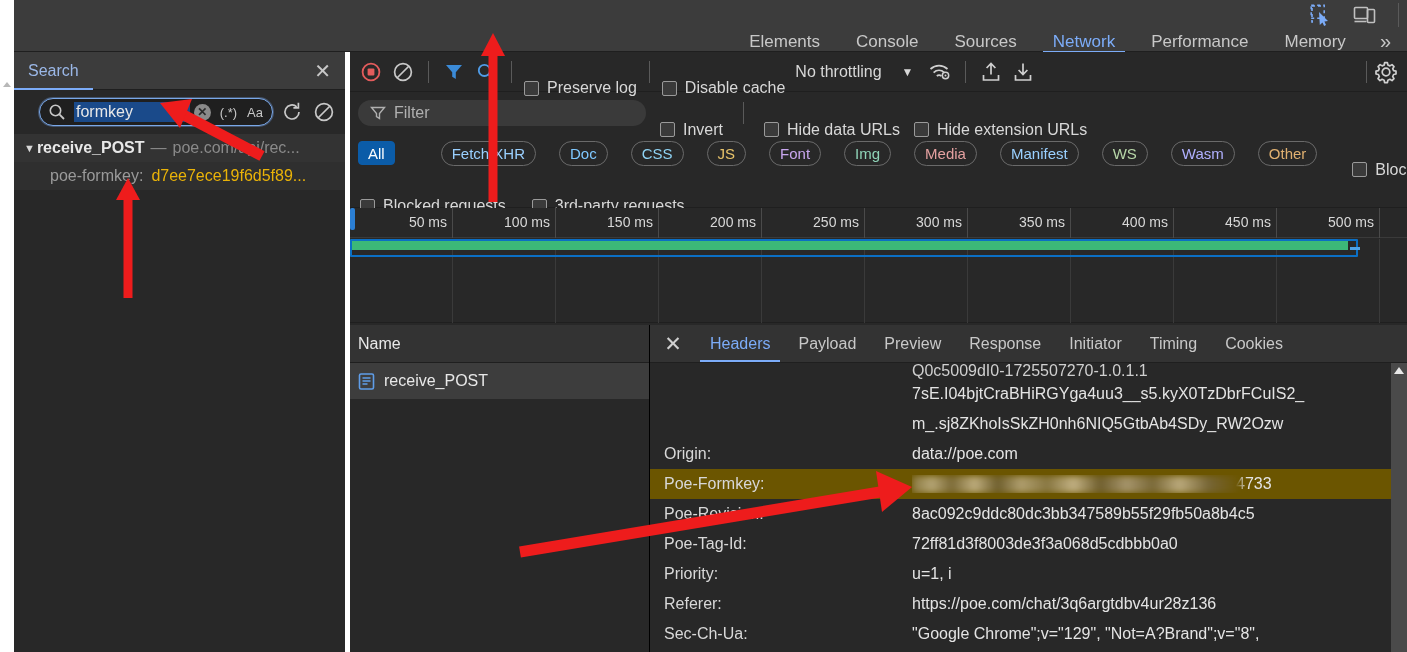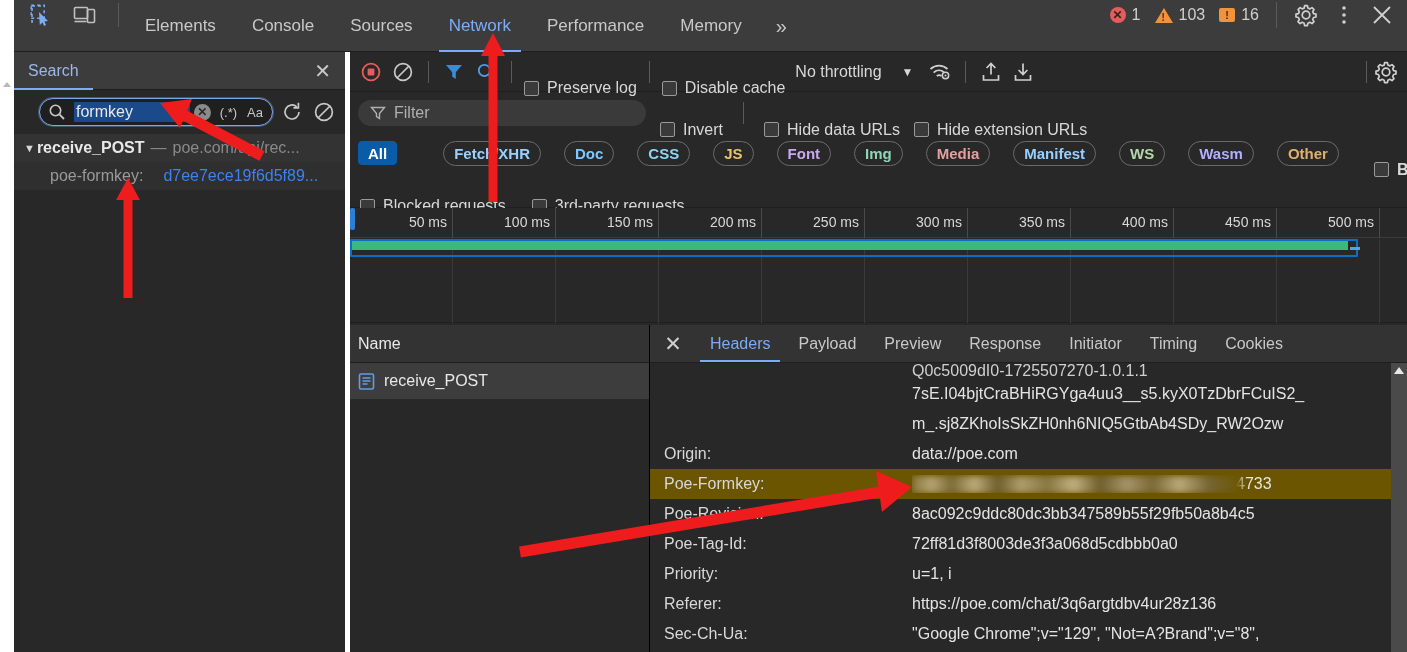--- a/index.html
+++ b/index.html
@@ -28,22 +28,23 @@
   .page-gutter-scroll:after{
     content:""; position:absolute; left:2px; top:4px;
     border-left:4px solid transparent; border-right:4px solid transparent;
     border-bottom:5px solid #b8b8b8;
   }
 
   
   .topbar {
     position: absolute; left: 14px; top: 0; width: 1393px; height: 52px;
     background: #3c3c3c;
-    display: flex; align-items: flex-start;
+    display: flex; align-items: flex-end;
     border-bottom: 1px solid #1f1f1f;
+    flex-direction: column;
   }
   .tb-icons { display:flex; align-items:center; padding-left: 12px; gap: 14px; }
   .tb-icon { width: 30px; height: 30px; display:flex; align-items:center; justify-content:center; cursor:pointer; }
   .tb-divider { width:1px; height:24px; background:#5a5a5a; margin: 0 8px 0 4px; }
 
   .tabs { display: flex; align-items: stretch; height: 52px; }
   .tab {
     position: relative;
     display: flex; align-items: center;
     padding: 0 18px;
@@ -104,21 +105,21 @@
   .sp-iconbtn{width:26px;height:26px;display:flex;align-items:center;justify-content:center;cursor:pointer;}
 
   .sp-results { background:#282828; }
   .res-row { height: 28px; display:flex; align-items:center; font-size:16px; padding-left: 10px; }
   .res-group { background:#333333; color:#e8e8e8; }
   .res-group .tri { font-size:11px; margin-right:2px; color:#d8d8d8;}
   .res-group .fname { font-weight:bold; }
   .res-group .furl { color:#8a8a8a; font-weight:normal; margin-left:6px;}
   .res-match { background:#2f2f2f; padding-left:36px; }
   .res-match .mkey { color:#9a9a9a; }
-  .res-match .mval { color:#3b82f6; margin-left:20px;text-align:center; }
+  .res-match .mval { color:#eab308; margin-left:8px;text-align:center; }
 
   
   .netpanel { position:absolute; left:350px; top:52px; width:1057px; height:600px; background:#282828; }
 
   .net-toolbar {
     height:40px; display:flex; align-items:center; gap:6px; padding:0 8px;
     border-bottom:1px solid #1f1f1f; background:#282828;
   }
   .rec-btn{width:26px;height:26px;display:flex;align-items:center;justify-content:center;cursor:pointer;}
   .sep { width:1px;height:22px;background:#5a5a5a;margin:0 6px; }
@@ -128,21 +129,21 @@
   .caret{color:#d8d8d8;font-size:12px;margin-left:14px;cursor:pointer;}
 
   .net-filterbar{
     height:42px;display:flex;align-items:center;gap:14px;padding:0 8px;background:#282828;
   }
   .filterinput{
     width:288px;height:26px;border-radius:13px;background:#3a3a3a;display:flex;align-items:center;gap:8px;padding:0 12px;
     color:#b0b0b0;font-size:16px;cursor:text;
   }
 
-  .net-typebar{height:38px;display:flex;align-items:center;gap:23px;padding:0 8px;background:#282828;font-weight:bold;}
+  .net-typebar{height:38px;display:flex;align-items:center;gap:23px;padding:0 8px;background:#282828;}
   .chip{
     height:25px;border:1px solid #6a6a6a;border-radius:13px;padding:0 10px;
     display:flex;align-items:center;font-size:15px;color:#d8d8d8;cursor:pointer;white-space:nowrap;
   }
   .chip.all{background:#0b5ca8;border-color:#0b5ca8;color:#fff;border-radius:4px;padding:0 9px;height:24px;}
   .chip.sepline{border:none;width:1px;background:#5a5a5a;height:20px;padding:0;border-radius:0;}
 
   .net-extrabar{height:36px;display:flex;align-items:center;gap:26px;padding:0 10px;background:#282828;
     border-bottom:1px solid #1f1f1f;}
 

